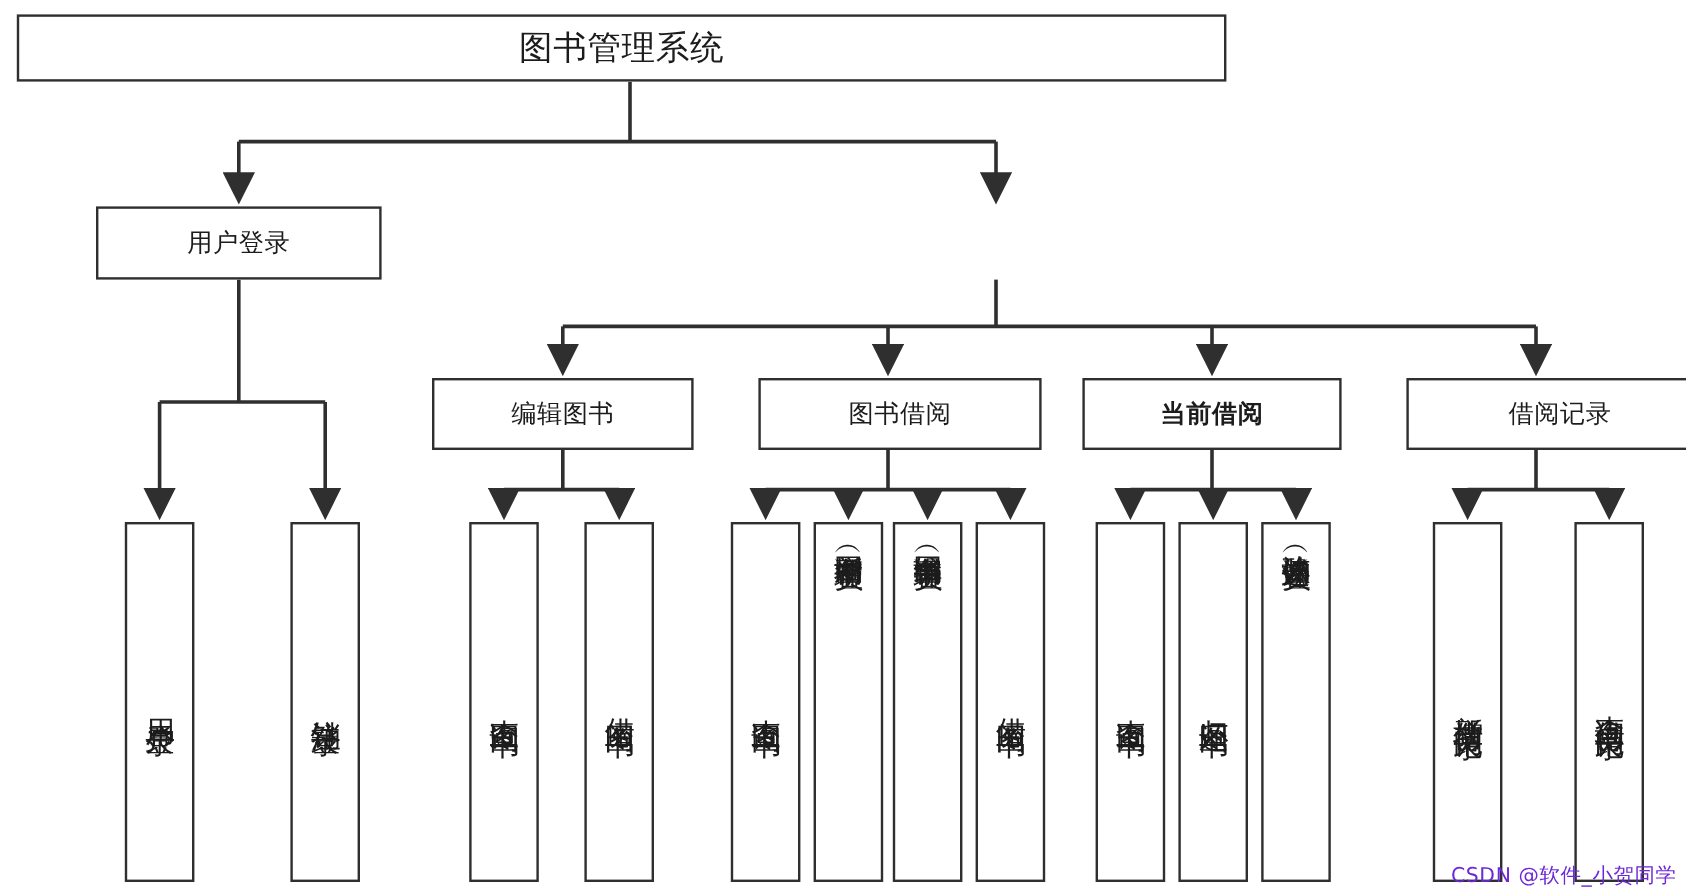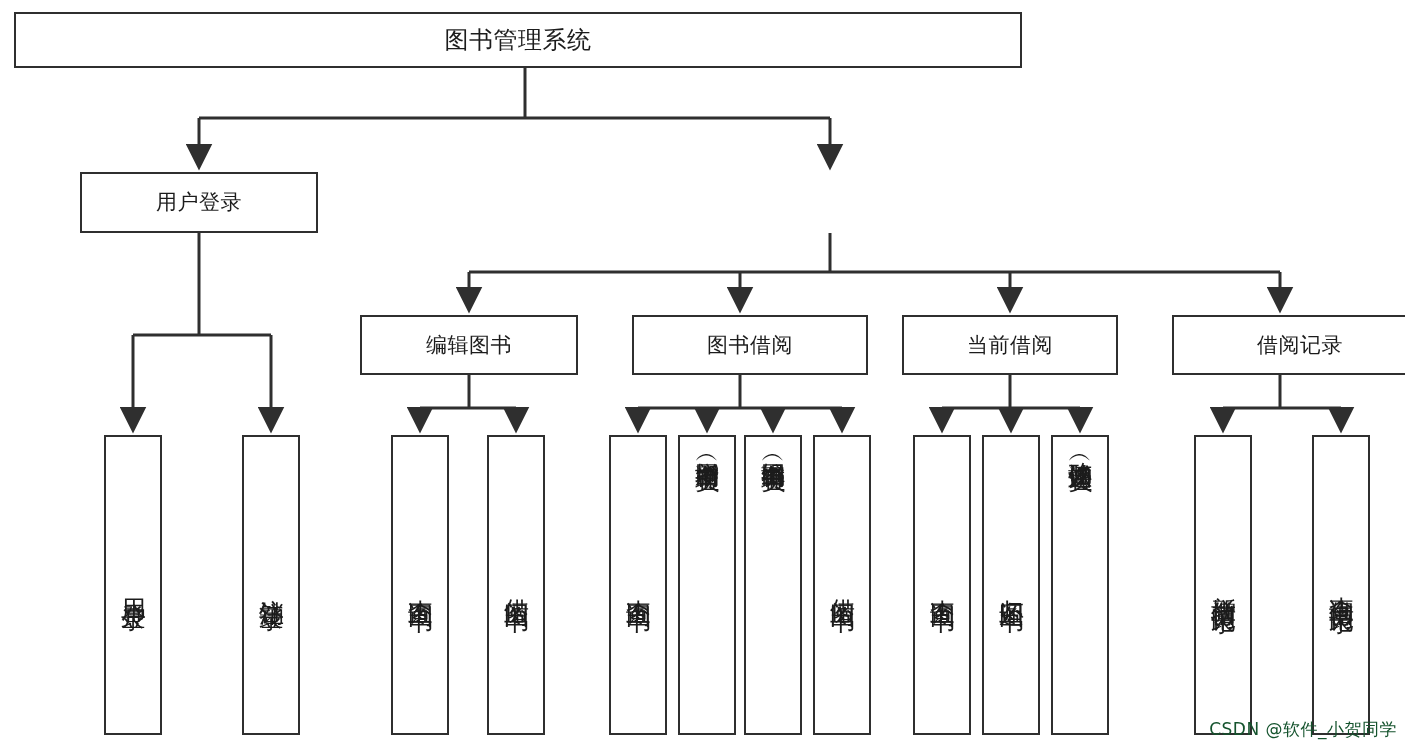--- a/index.html
+++ b/index.html
@@ -39,21 +39,21 @@
     text-align: center;
     letter-spacing: 0.5px;
   }
   
   .node.horiz .label {
     font-size: 21px;
     line-height: 1;
     white-space: nowrap;
   }
   .node.root .label {
-    font-size: 24px;
+    font-size: 28px;
   }
   
   .node.vert {
     align-items: center;
     justify-content: center;
     padding: 6px 0;
   }
   .node.vert .label {
     writing-mode: vertical-rl;
     text-orientation: upright;
@@ -71,21 +71,21 @@
     margin-top: 0;
   }
   .node.vert.top {
     align-items: flex-start;
   }
   #watermark {
     position: absolute;
     right: 8px;
     bottom: 6px;
     font-size: 17px;
-    color: #14532d;
+    color: #6d28d9;
     white-space: nowrap;
     font-family: "DejaVu Sans", "Liberation Sans", sans-serif;
     letter-spacing: 0.5px;
   }
 </style>
 </head>
 <body>
 
 <div id="canvas">
 
@@ -146,21 +146,21 @@
   <div class="node horiz" style="left:80px; top:172px; width:238px; height:61px;">
     <span class="label">用户登录</span>
   </div>
 
   <div class="node horiz" style="left:360px; top:315px; width:218px; height:60px;">
     <span class="label">编辑图书</span>
   </div>
   <div class="node horiz" style="left:632px; top:315px; width:236px; height:60px;">
     <span class="label">图书借阅</span>
   </div>
-  <div class="node horiz" style="left:902px; top:315px; width:216px; height:60px;">
+  <div class="node horiz" style="left:902px; top:315px; width:216px; height:60px;font-weight:bold;">
     <span class="label">当前借阅</span>
   </div>
   <div class="node horiz" style="left:1172px; top:315px; width:256px; height:60px;">
     <span class="label">借阅记录</span>
   </div>
 
   <div class="node vert" style="left:104px; top:435px; width:58px; height:300px;">
     <span class="label">用户登录</span>
   </div>
   <div class="node vert" style="left:242px; top:435px; width:58px; height:300px;">

